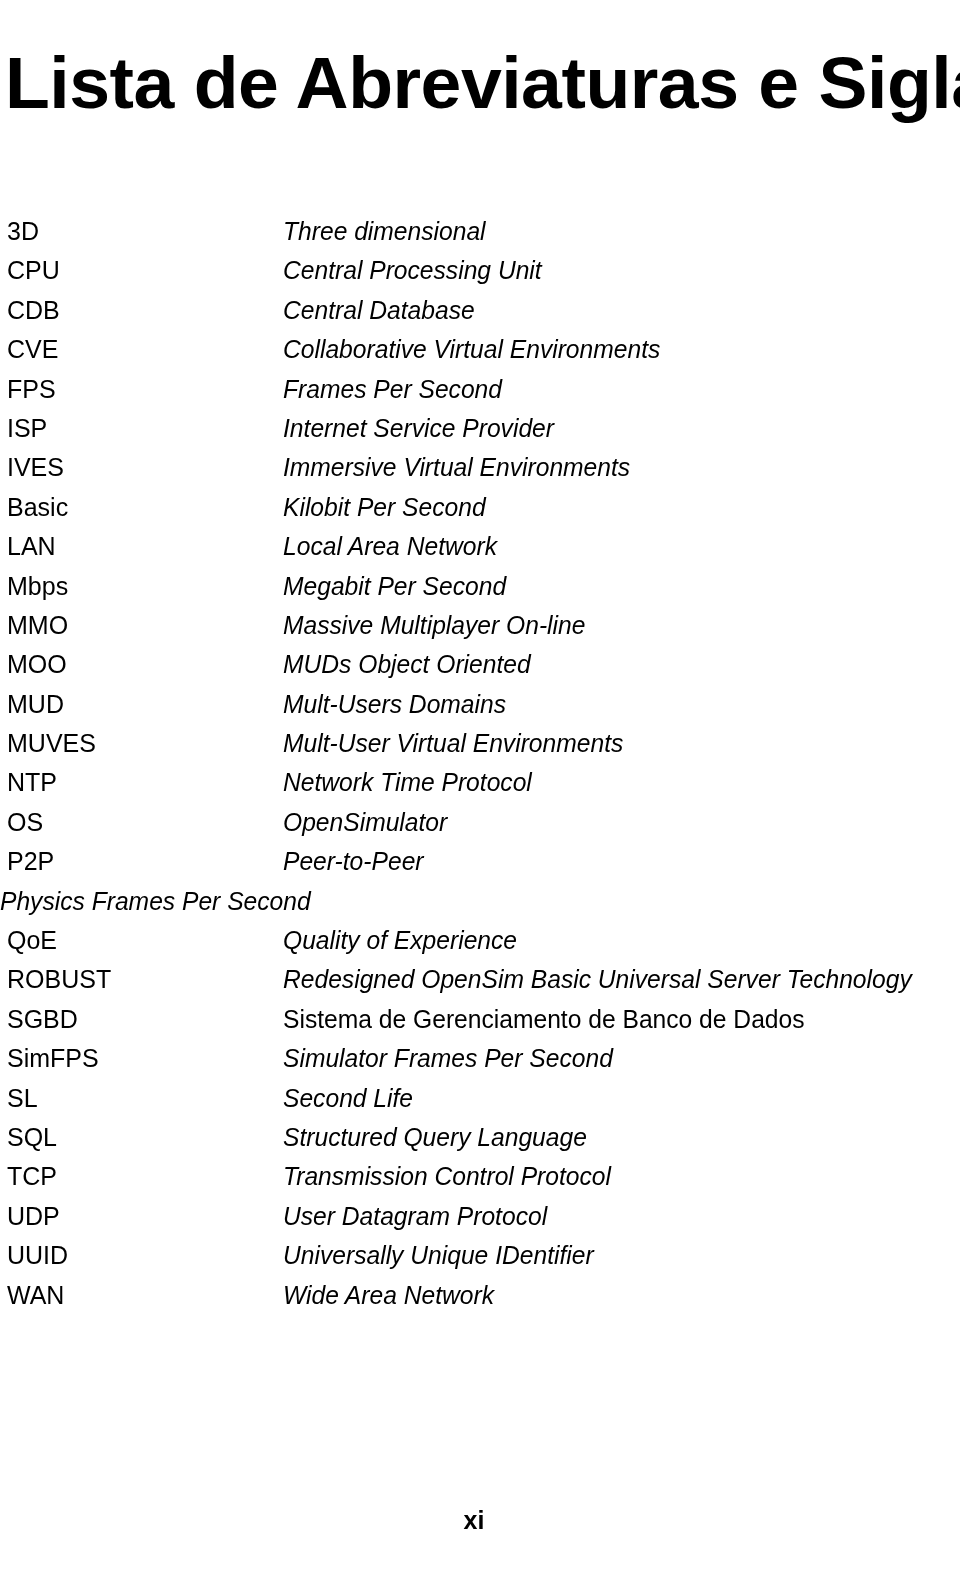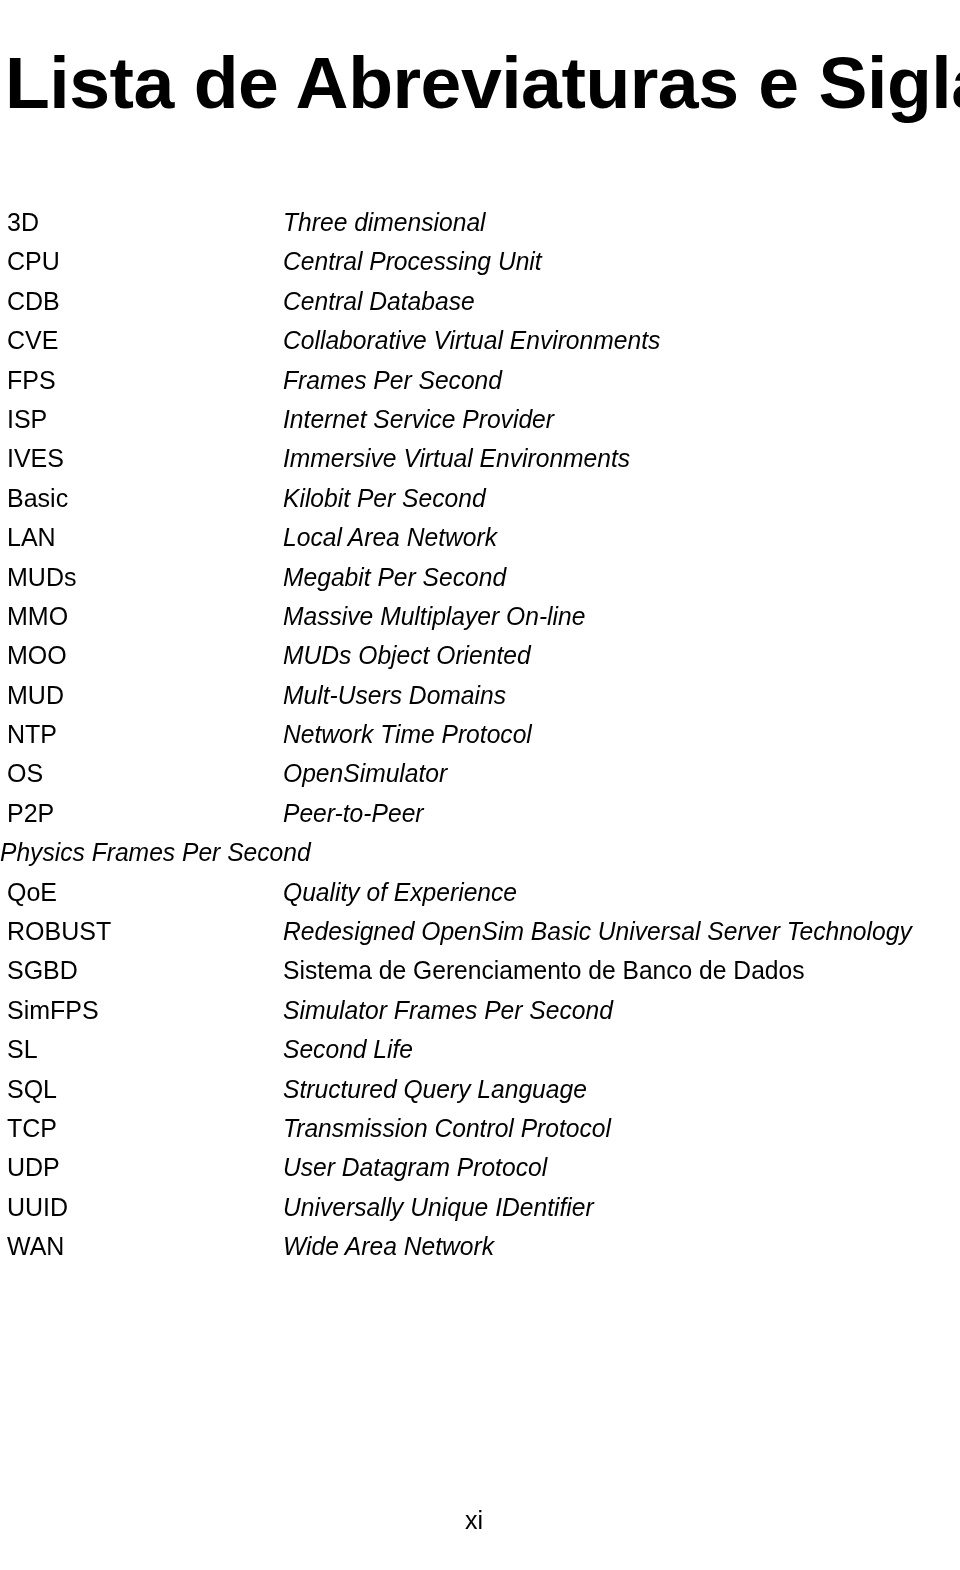--- a/index.html
+++ b/index.html
@@ -38,21 +38,21 @@
     white-space: nowrap;
     transform: scaleX(1.02);
     transform-origin: left top;
     color: #000000;
   }
 
   
   .abbrev-list {
     position: absolute;
     left: 0px;
-    top: 203px;
+    top: 212px;
     width: 882px;
   }
 
   .abbrev-row {
     display: flex;
     align-items: baseline;
     height: 39.4px;
     line-height: 39.4px;
     white-space: nowrap;
   }
@@ -88,20 +88,21 @@
   .page-number {
     position: absolute;
     left: 0;
     right: 12px;
     top: 1505px;
     text-align: center;
     font-family: "Liberation Sans", sans-serif;
     font-size: 25px;
     line-height: 30px;
     color: #000000;
+    font-weight: bold;
   }
 </style>
 </head>
 <body>
 
 <div class="page">
 
   <h1 class="page-title">Lista de Abreviaturas e Siglas</h1>
 
   <div class="abbrev-list">
@@ -135,36 +136,40 @@
       </div>
       <div class="abbrev-row">
         <span class="abbrev-term">Basic</span>
         <span class="abbrev-def">Kilobit Per Second</span>
       </div>
       <div class="abbrev-row">
         <span class="abbrev-term">LAN</span>
         <span class="abbrev-def">Local Area Network</span>
       </div>
       <div class="abbrev-row">
-        <span class="abbrev-term">MUDs</span>
+        <span class="abbrev-term">Mbps</span>
         <span class="abbrev-def">Megabit Per Second</span>
       </div>
       <div class="abbrev-row">
         <span class="abbrev-term">MMO</span>
         <span class="abbrev-def">Massive Multiplayer On-line</span>
       </div>
       <div class="abbrev-row">
         <span class="abbrev-term">MOO</span>
         <span class="abbrev-def">MUDs Object Oriented</span>
       </div>
       <div class="abbrev-row">
         <span class="abbrev-term">MUD</span>
         <span class="abbrev-def">Mult-Users Domains</span>
       </div>
       <div class="abbrev-row">
+        <span class="abbrev-term">MUVES</span>
+        <span class="abbrev-def">Mult-User Virtual Environments</span>
+      </div>
+      <div class="abbrev-row">
         <span class="abbrev-term">NTP</span>
         <span class="abbrev-def">Network Time Protocol</span>
       </div>
       <div class="abbrev-row">
         <span class="abbrev-term">OS</span>
         <span class="abbrev-def">OpenSimulator</span>
       </div>
       <div class="abbrev-row">
         <span class="abbrev-term">P2P</span>
         <span class="abbrev-def">Peer-to-Peer</span>

